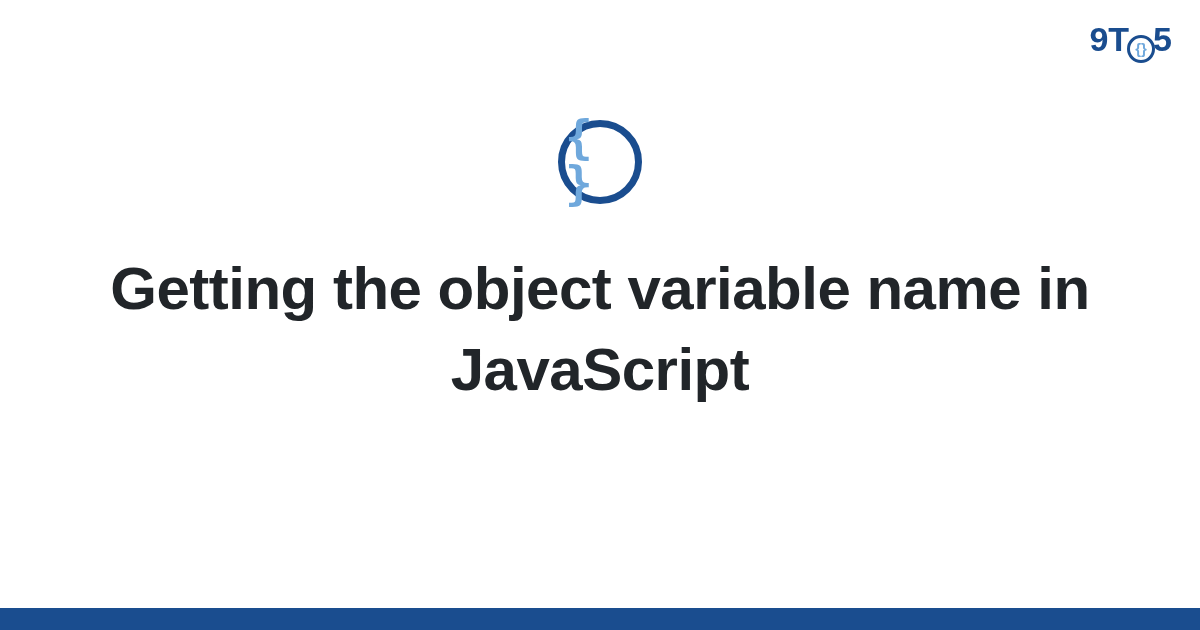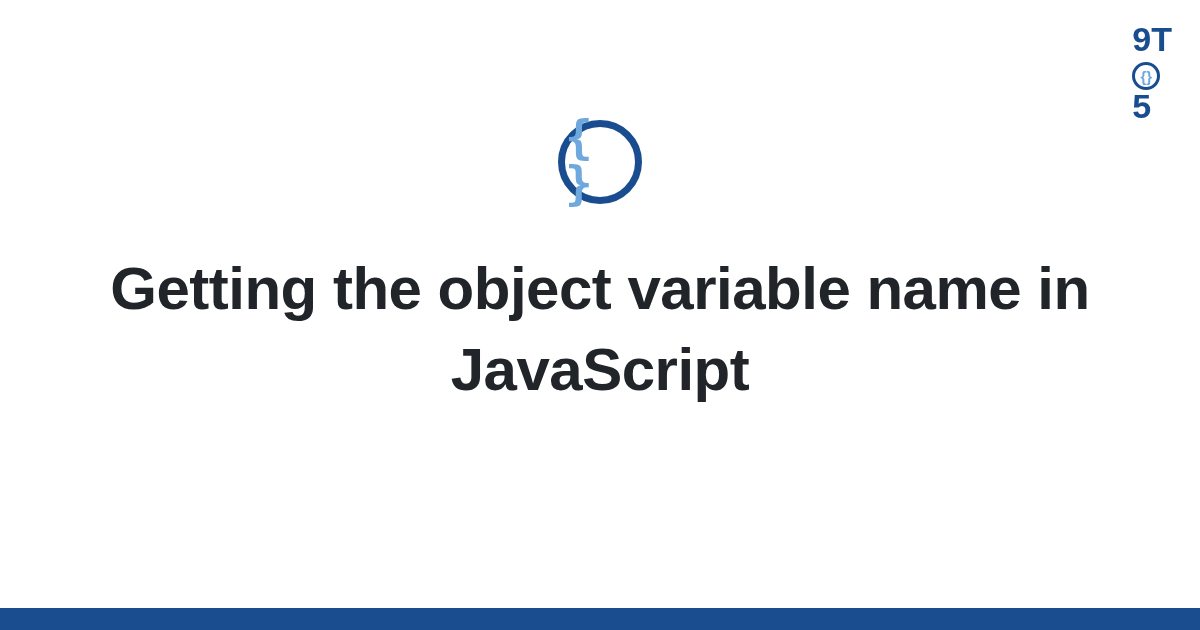--- a/index.html
+++ b/index.html
@@ -18,21 +18,20 @@
     }
     
     .logo-container {
       position: absolute;
       top: 20px;
       right: 28px;
       display: flex;
       align-items: baseline;
       font-size: 34px;
       font-weight: 500;
-      flex-direction: column;
     }
     
     .logo-9t {
       color: #1a4d8f;
       font-weight: 600;
     }
     
     .logo-o {
       display: inline-flex;
       align-items: center;

